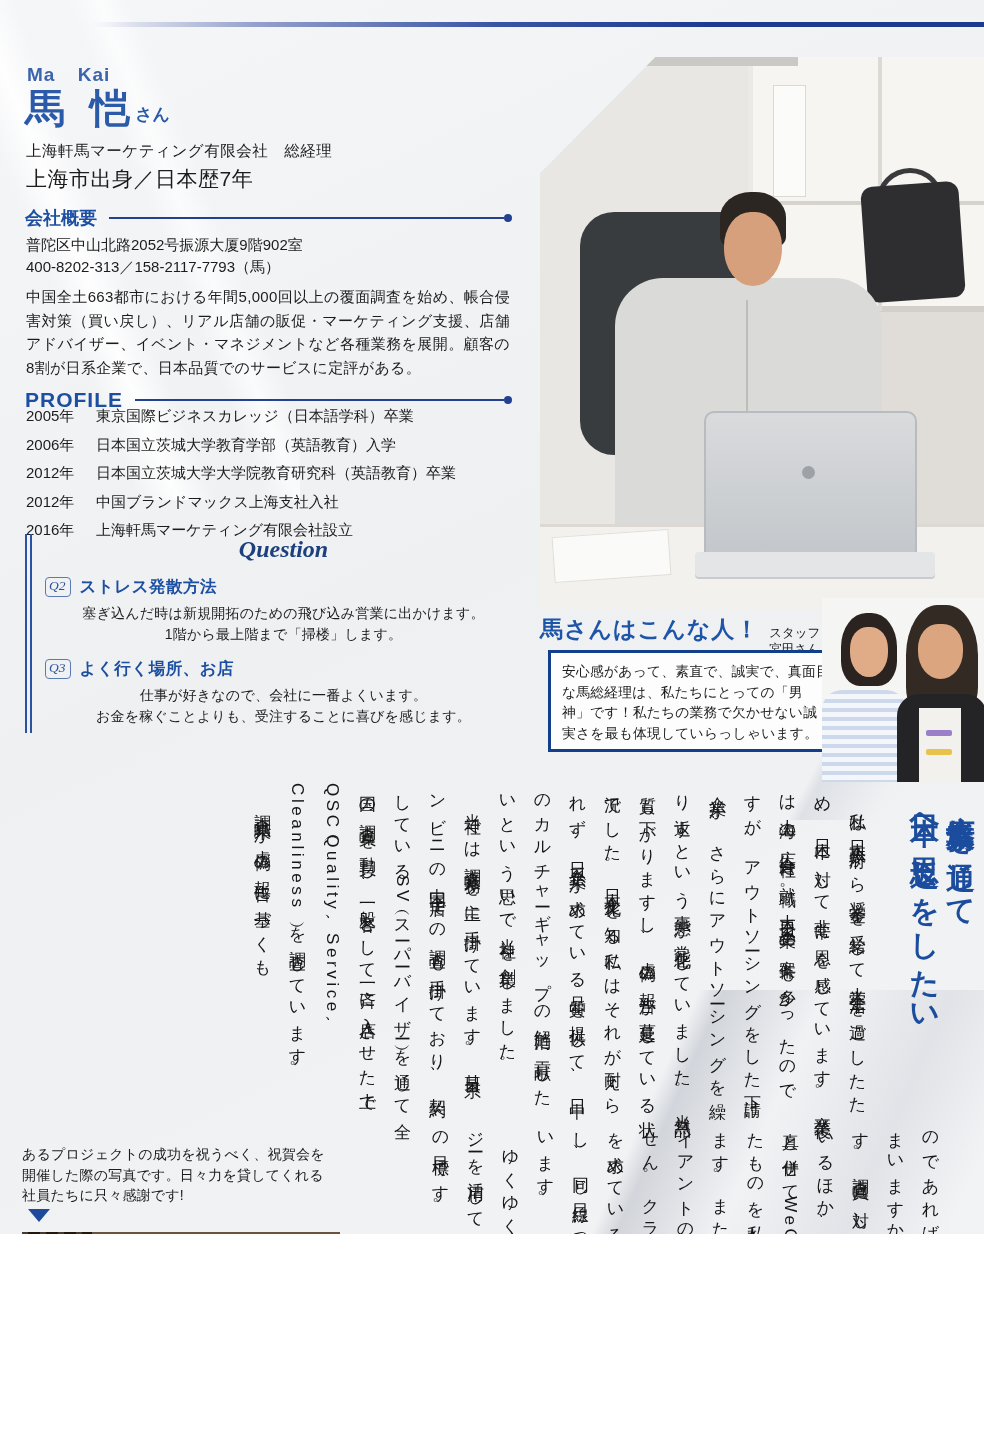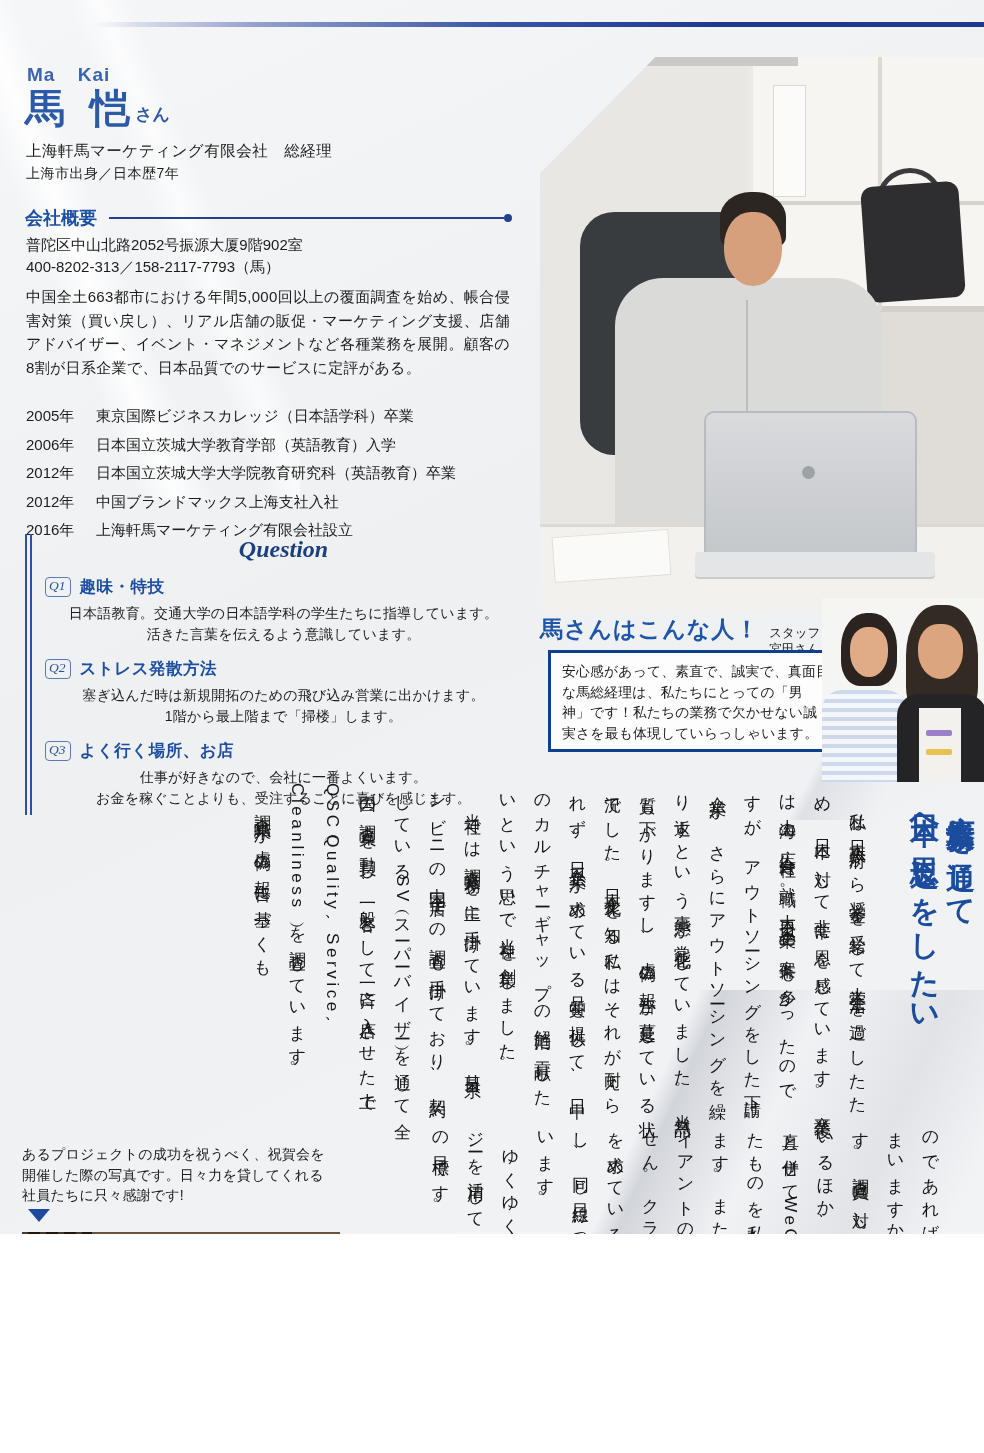--- a/index.html
+++ b/index.html
@@ -20,21 +20,21 @@
   
   .topline{left:92px;top:22px;width:892px;height:5px;z-index:2;
     background:linear-gradient(to right,rgba(150,162,205,0),#96a2cd 18%,#3a55a5 45%,#1e3a8f 70%,#1e3a8f 100%);}
   .z{z-index:2;}
   
   .romaji{left:27px;top:64px;font-size:19px;color:#3c64ad;font-weight:600;word-spacing:16px;letter-spacing:1px;}
   .name-row{left:25px;top:86px;display:flex;align-items:flex-end;}
   .name-kanji{font-size:40px;font-weight:800;color:#2a5aa8;letter-spacing:7px;line-height:1.1;}
   .name-suffix{font-size:17px;font-weight:700;color:#2a5aa8;margin:0 0 4px -2px;}
   .title-line{left:26px;top:141px;font-size:15.5px;letter-spacing:.5px;}
-  .origin-line{left:26px;top:165px;font-size:14px;letter-spacing:.5px;}
+  .origin-line{left:26px;top:165px;font-size:21px;letter-spacing:.5px;}
   .sec-head{display:flex;align-items:center;width:487px;}
   .sec-head .label{font-weight:800;color:#1c4fa1;white-space:nowrap;}
   .h-rule{flex:1;height:2px;background:#23418f;margin-left:12px;}
   .h-dot{width:8px;height:8px;border-radius:50%;background:#23418f;}
   .company-head{left:25px;top:206px;}
   .company-head .label{font-size:18px;}
   .addr{left:26px;top:236px;font-size:15px;}
   .phone{left:26px;top:258px;font-size:15px;}
   .company-desc{left:26px;top:285px;width:484px;font-size:15px;line-height:1.57;letter-spacing:.3px;text-align:justify;}
   .profile-head{left:25px;top:388px;}
@@ -148,20 +148,25 @@
 
   <div class="abs z sec-head company-head">
     <span class="label">会社概要</span>
     <span class="h-rule"></span>
     <span class="h-dot"></span>
   </div>
   <div class="abs z addr">普陀区中山北路2052号振源大厦9階902室</div>
   <div class="abs z phone">400-8202-313／158-2117-7793（馬）</div>
   <div class="abs z company-desc">中国全土663都市における年間5,000回以上の覆面調査を始め、帳合侵害対策（買い戻し）、リアル店舗の販促・マーケティング支援、店舗アドバイザー、イベント・マネジメントなど各種業務を展開。顧客の8割が日系企業で、日本品質でのサービスに定評がある。</div>
 
+  <div class="abs z sec-head profile-head">
+    <span class="label">PROFILE</span>
+    <span class="h-rule"></span>
+    <span class="h-dot"></span>
+  </div>
   <div class="abs z timeline">
     <div class="row">
       <span class="year">2005年</span>
       <span class="event">東京国際ビジネスカレッジ（日本語学科）卒業</span>
     </div>
     <div class="row">
       <span class="year">2006年</span>
       <span class="event">日本国立茨城大学教育学部（英語教育）入学</span>
     </div>
     <div class="row">
@@ -174,28 +179,20 @@
     </div>
     <div class="row">
       <span class="year">2016年</span>
       <span class="event">上海軒馬マーケティング有限会社設立</span>
     </div>
   </div>
 
   <div class="abs z qsec">
     <div class="qsec-inner">
       <div class="q-heading">Question</div>
-      <div class="q-item">
-        <div class="q-row">
-          <span class="q-badge">Q1</span>
-          <span class="q-title">趣味・特技</span>
-        </div>
-        <div class="q-answer">日本語教育。交通大学の日本語学科の学生たちに指導しています。
-活きた言葉を伝えるよう意識しています。</div>
-      </div>
       <div class="q-item">
         <div class="q-row">
           <span class="q-badge">Q2</span>
           <span class="q-title">ストレス発散方法</span>
         </div>
         <div class="q-answer">塞ぎ込んだ時は新規開拓のための飛び込み営業に出かけます。
 1階から最上階まで「掃楼」します。</div>
       </div>
       <div class="q-item">
         <div class="q-row">

